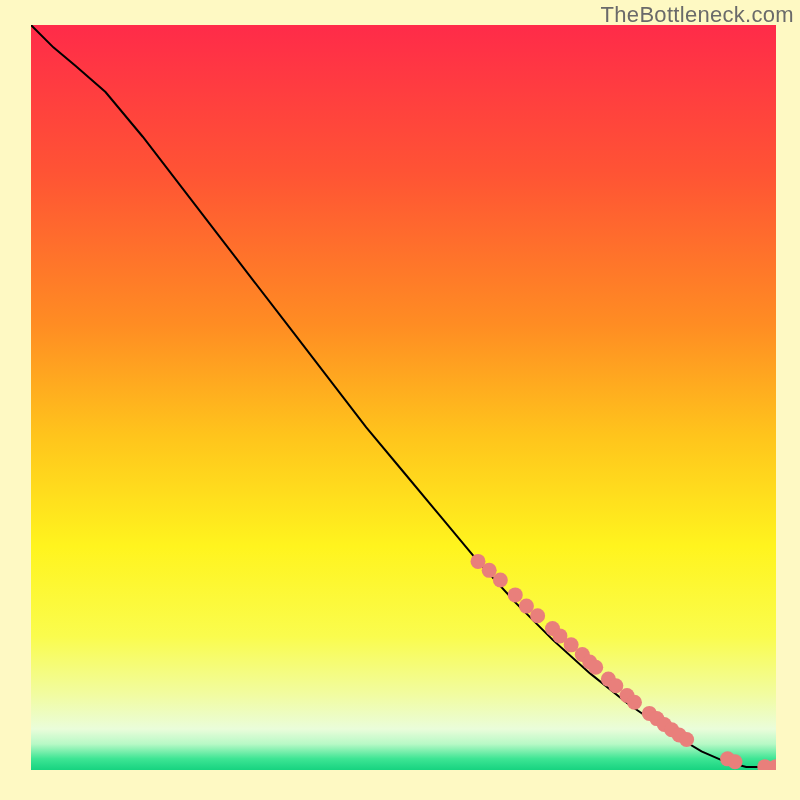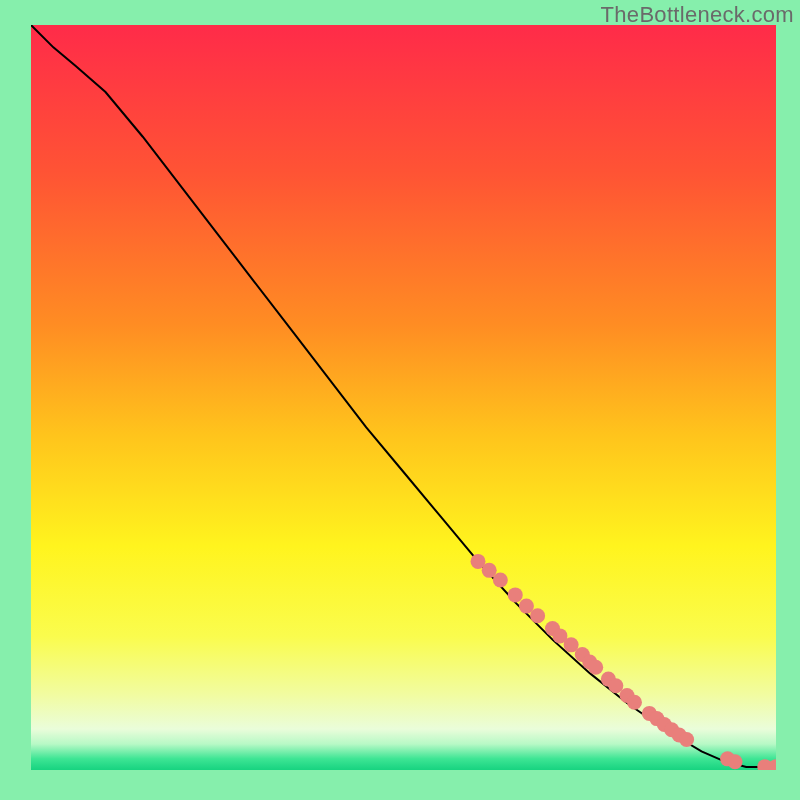--- a/index.html
+++ b/index.html
@@ -8,21 +8,21 @@
     width: 800px;
     height: 800px;
     overflow: hidden;
     background: #000;
     font-family: Arial, Helvetica, sans-serif;
   }
   .frame {
     position: relative;
     width: 800px;
     height: 800px;
-    background: #86efac;
+    background: #fef9c3;
   }
   .watermark {
     position: absolute;
     top: 2px;
     right: 6px;
     color: #6a6a6a;
     font-size: 22px;
     font-weight: 500;
     letter-spacing: 0.3px;
     z-index: 10;

